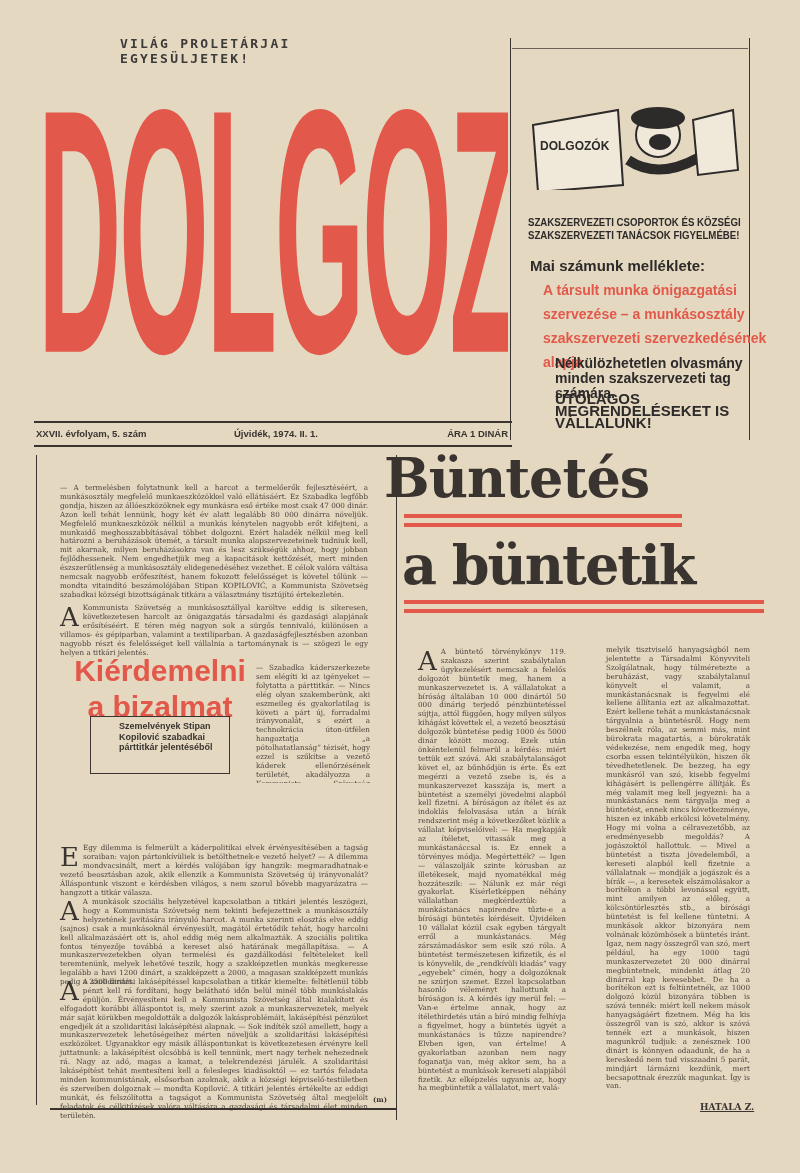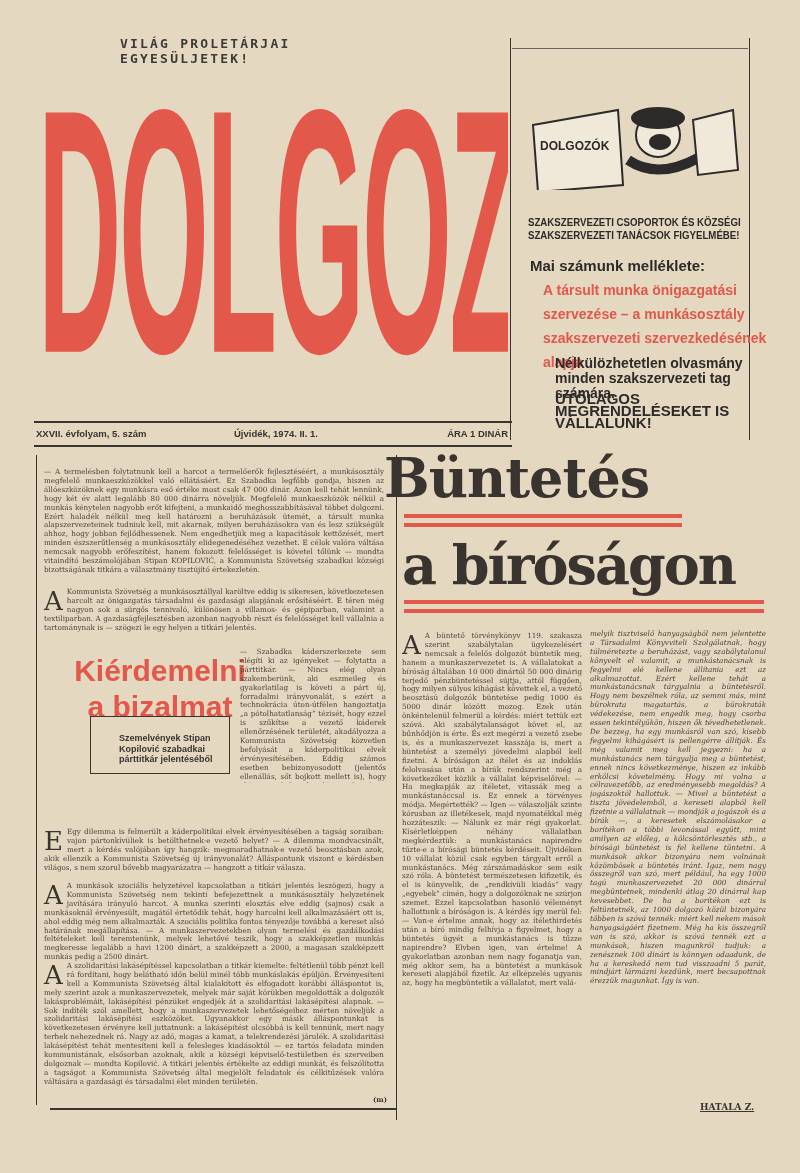--- a/index.html
+++ b/index.html
@@ -65,37 +65,37 @@
     font-size: 9.5px; color: #3a3430;
   }
   .dateline span { position: absolute; top: 5px; }
   .left-col {
     left: 36px; top: 455px; width: 352px; height: 650px;
     border-left: 1.5px solid #3a3430;
   }
   .body-text {
     font-family: "DejaVu Serif", serif;
     font-size: 7.2px; line-height: 8.9px; color: #4a423c;
-    text-align: justify; margin: 0;
+    text-align: justify; margin: 16px;
   }
   .drop {
     float: left; font-size: 26px; line-height: 22px;
     font-family: "DejaVu Serif", serif; margin: 2px 4px 0 0; color: #3a3430;
   }
   .red-headline {
     left: 70px; top: 640px; width: 180px;
     font-family: "Liberation Sans", sans-serif; font-weight: bold;
     font-size: 30px; line-height: 36px; color: #e2584a; text-align: center; margin-top: 13px;
   }
   .excerpt-box {
     left: 90px; top: 716px; width: 140px; height: 58px;
     border: 1.5px solid #3a3430;
     font-family: "Liberation Sans", sans-serif; font-weight: bold;
     font-size: 9px; line-height: 10.5px; color: #3a3430;
-    padding: 16px 0 0 28px; box-sizing: border-box;
+    padding: 4px 0 0 28px; box-sizing: border-box;
   }
   .bottom-rule { left: 50px; top: 1108px; width: 346px; border-top: 2px solid #3a3430; }
   .right-rule { left: 396px; top: 455px; height: 665px; border-left: 1.5px solid #3a3430; }
   .big-head {
     font-family: "DejaVu Serif", serif; font-weight: bold;
     color: #3a3430; white-space: nowrap;
   }
   .red-rule { background: #e2584a; height: 4px; }
   .signature {
     left: 700px; top: 1102px; font-family: "DejaVu Serif", serif;
@@ -173,25 +173,25 @@
   <p class="body-text"><span class="drop">A</span><span>A szolidaritási lakásépítéssel kapcsolatban a titkár kiemelte: feltétlenül több pénzt kell rá fordítani, hogy belátható időn belül minél több munkáslakás épüljön. Érvényesíteni kell a Kommunista Szövetség által kialakított és elfogadott korábbi álláspontot is, mely szerint azok a munkaszervezetek, melyek már saját körükben megoldották a dolgozók lakásproblémáit, lakásépítési pénzüket engedjék át a szolidaritási lakásépítési alapnak. — Sok indíték szól amellett, hogy a munkaszervezetek lehetőségeihez mérten növeljük a szolidaritási lakásépítési eszközöket. Ugyanakkor egy másik álláspontunkat is következetesen érvényre kell juttatnunk: a lakásépítést olcsóbbá is kell tennünk, mert nagy terhek nehezednek rá. Nagy az adó, magas a kamat, a telekrendezési járulék. A szolidaritási lakásépítést tehát mentesíteni kell a felesleges kiadásoktól — ez tartós feladata minden kommunistának, elsősorban azoknak, akik a községi képviselő-testületben és szerveiben dolgoznak — mondta Kopilović. A titkári jelentés értékelte az eddigi munkát, és felszólította a tagságot a Kommunista Szövetség által megjelölt feladatok és célkitűzések valóra váltására a gazdasági és társadalmi élet minden területén.</span></p>
 </div>
 
 <div class="abs credit">(m)</div>
 <div class="abs bottom-rule"></div>
 <div class="abs right-rule"></div>
 
 <div class="abs big-head" style="left:384px; top:448px; font-size:54px; line-height:60px; letter-spacing:-1px;">Büntetés</div>
 <div class="abs red-rule" style="left:404px; top:514px; width:278px;"></div>
 <div class="abs red-rule" style="left:404px; top:523px; width:278px;"></div>
-<div class="abs big-head" style="left:402px; top:535px; font-size:54px; line-height:60px; letter-spacing:-2px;">a bíróságon</div>
+<div class="abs big-head" style="left:402px; top:535px; font-size:54px; line-height:60px; letter-spacing:-2px;">a büntetik</div>
 <div class="abs red-rule" style="left:404px; top:600px; width:360px;"></div>
 <div class="abs red-rule" style="left:404px; top:609px; width:360px;"></div>
 
 <div class="abs" style="left:402px; top:632px; width:180px; height:480px; overflow:hidden;">
   <p class="body-text"><span class="drop">A</span><span>A büntető törvénykönyv 119. szakasza szerint szabálytalan ügykezelésért nemcsak a felelős dolgozót büntetik meg, hanem a munkaszervezetet is. A vállalatokat a bíróság általában 10 000 dinártól 50 000 dinárig terjedő pénzbüntetéssel sújtja, attól függően, hogy milyen súlyos kihágást követtek el, a vezető beosztású dolgozók büntetése pedig 1000 és 5000 dinár között mozog. Ezek után önkéntelenül felmerül a kérdés: miért tettük ezt szóvá. Aki szabálytalanságot követ el, az bűnhődjön is érte. És ezt megérzi a vezető zsebe is, és a munkaszervezet kasszája is, mert a büntetést a személyi jövedelmi alapból kell fizetni. A bíróságon az ítélet és az indoklás felolvasása után a bírák rendszerint még a következőket közlik a vállalat képviselőivel: — Ha megkapják az ítéletet, vitassák meg a munkástanáccsal is. Ez ennek a törvényes módja. Megértették? — Igen — válaszolják szinte kórusban az illetékesek, majd nyomatékkal még hozzáteszik: — Nálunk ez már régi gyakorlat. Kísérletképpen néhány vállalatban megkérdeztük: a munkástanács napirendre tűzte-e a bírósági büntetés kérdéseit. Újvidéken 10 vállalat közül csak egyben tárgyalt erről a munkástanács. Még zárszámadáskor sem esik szó róla. A büntetést természetesen kifizetik, és el is könyvelik, de „rendkívüli kiadás” vagy „egyebek” címén, hogy a dolgozóknak ne szúrjon szemet. Ezzel kapcsolatban hasonló véleményt hallottunk a bíróságon is. A kérdés így merül fel: — Van-e értelme annak, hogy az ítélethirdetés után a bíró mindig felhívja a figyelmet, hogy a büntetés ügyét a munkástanács is tűzze napirendre? Elvben igen, van értelme! A gyakorlatban azonban nem nagy foganatja van, még akkor sem, ha a büntetést a munkások kereseti alapjából fizetik. Az elképzelés ugyanis az, hogy ha megbüntetik a vállalatot, mert valá-</span></p>
 </div>
 
-<div class="abs" style="left:590px; top:630px; width:176px; height:465px; overflow:hidden;font-style:italic;">
+<div class="abs" style="left:590px; top:630px; width:176px; height:465px; overflow:hidden;">
   <p class="body-text">melyik tisztviselő hanyagságból nem jelentette a Társadalmi Könyvviteli Szolgálatnak, hogy túlméretezte a beruházást, vagy szabálytalanul könyvelt el valamit, a munkástanácsnak is fegyelmi elé kellene állítania ezt az alkalmazottat. Ezért kellene tehát a munkástanácsnak tárgyalnia a büntetésről. Hogy nem beszélnek róla, az semmi más, mint bürokrata magatartás, a bürokraták védekezése, nem engedik meg, hogy csorba essen tekintélyükön, hiszen ők tévedhetetlenek. De bezzeg, ha egy munkásról van szó, kisebb fegyelmi kihágásért is pellengérre állítják. És még valamit meg kell jegyezni: ha a munkástanács nem tárgyalja meg a büntetést, ennek nincs következménye, hiszen ez inkább erkölcsi követelmény. Hogy mi volna a célravezetőbb, az eredményesebb megoldás? A jogászoktól hallottuk. — Mivel a büntetést a tiszta jövedelemből, a kereseti alapból kell fizetnie a vállalatnak — mondják a jogászok és a bírák —, a keresetek elszámolásakor a borítékon a többi levonással együtt, mint amilyen az előleg, a kölcsöntörlesztés stb., a bírósági büntetést is fel kellene tüntetni. A munkások akkor bizonyára nem volnának közömbösek a büntetés iránt. Igaz, nem nagy összegről van szó, mert például, ha egy 1000 tagú munkaszervezetet 20 000 dinárral megbüntetnek, mindenki átlag 20 dinárral kap kevesebbet. De ha a borítékon ezt is feltüntetnék, az 1000 dolgozó közül bizonyára többen is szóvá tennék: miért kell nekem mások hanyagságáért fizetnem. Még ha kis összegről van is szó, akkor is szóvá tennék ezt a munkások, hiszen magunkról tudjuk: a zenésznek 100 dinárt is könnyen odaadunk, de ha a kereskedő nem tud visszaadni 5 parát, mindjárt lármázni kezdünk, mert becsapottnak érezzük magunkat. Így is van.</p>
 </div>
 
 <div class="abs signature">HATALA Z.</div>
 
 </body></html>

